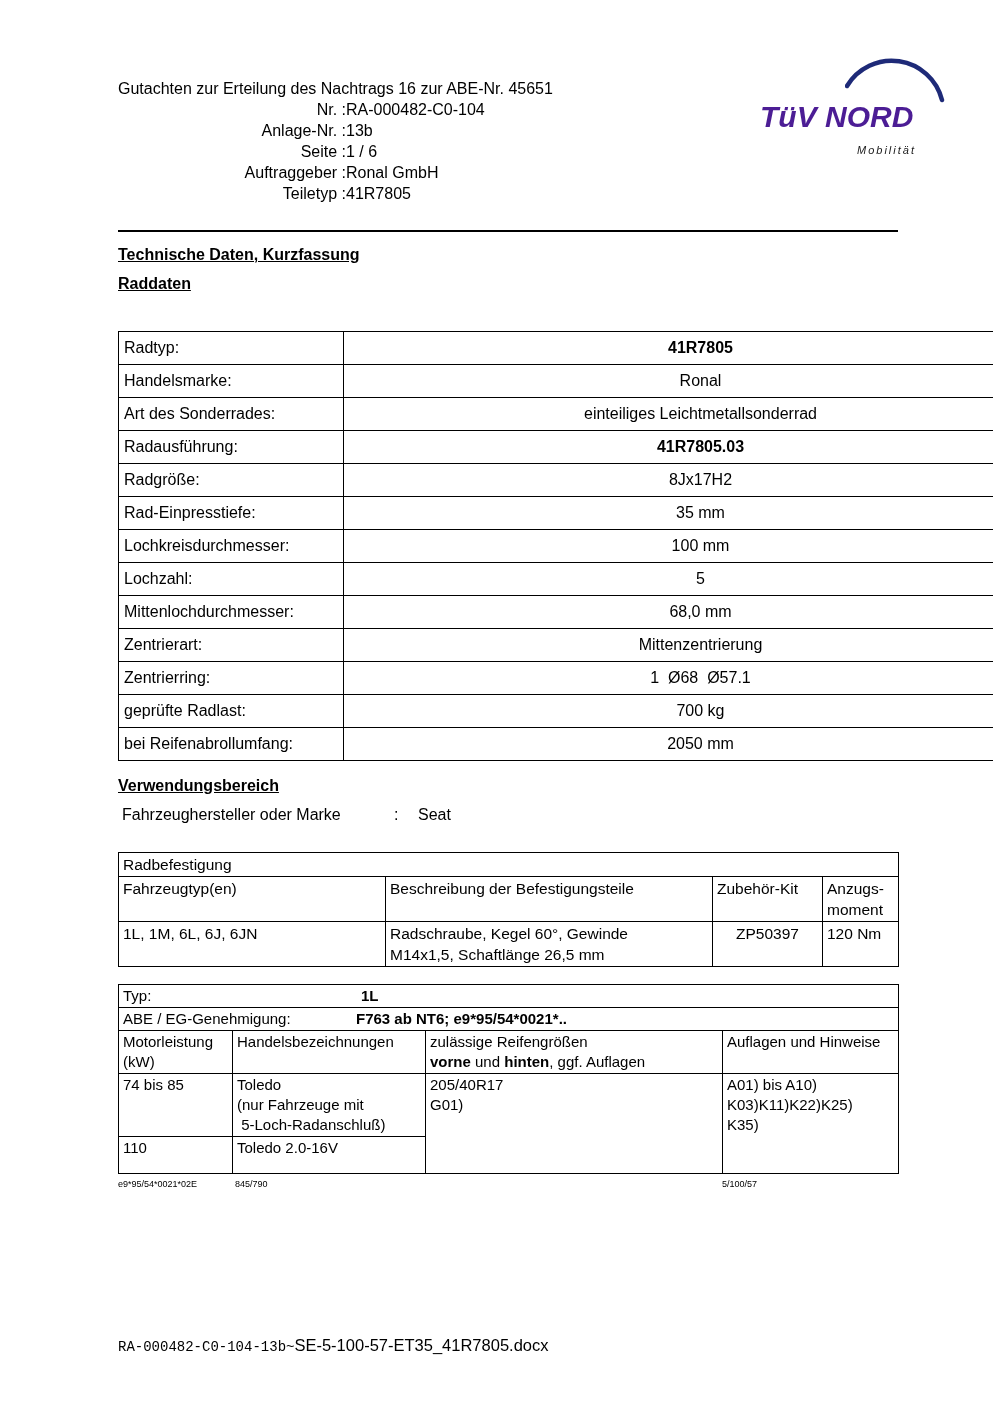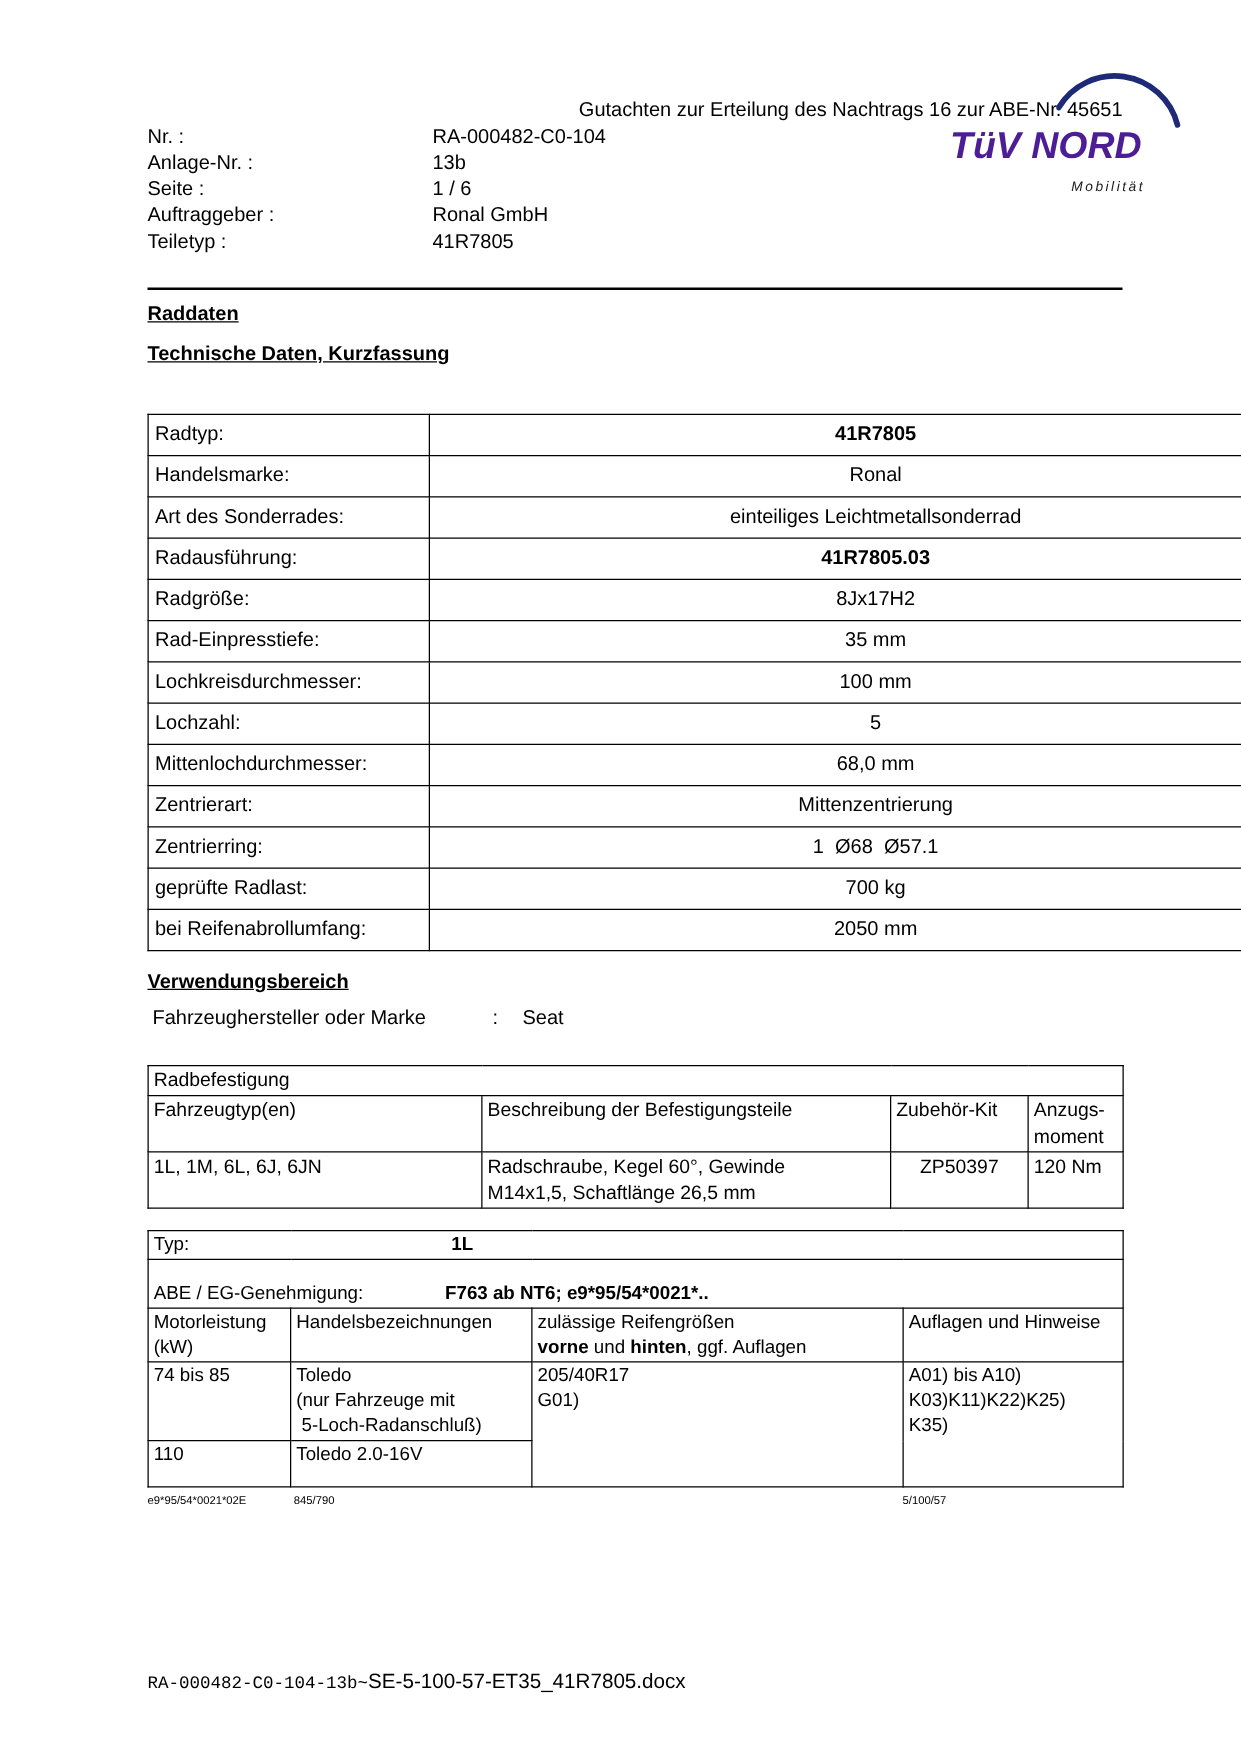--- a/index.html
+++ b/index.html
@@ -4,23 +4,23 @@
 <style>
   * { margin:0; padding:0; box-sizing:border-box; }
   html,body { background:#ffffff; }
   .page {
     position:relative; width:993px; height:1404px; background:#fff;
     font-family:"Liberation Sans", sans-serif; color:#000; overflow:hidden;
   }
   .content { margin-left:118px; width:780px; padding-top:78px; }
 
   
-  .h-title { font-size:16px; line-height:21px;text-align:right; }
+  .h-title { font-size:16px; line-height:21px; }
   .h-row { display:flex; font-size:16px; line-height:21px; }
-  .h-label { width:228px; flex:0 0 228px; }
+  .h-label { width:228px; flex:0 0 228px;text-align:right; }
   .rule { border:none; border-top:2px solid #000; margin-top:26px; }
 
   
   .logo { position:absolute; left:744px; top:50px; width:205px; height:122px; }
   .logo-arc { position:absolute; top:2px; right:4px; }
   .logo-brand { position:absolute; top:50px; left:16px; font-size:30px; font-weight:bold;
                 font-style:italic; color:#1e2a78; white-space:nowrap; }
   .logo-sub { position:absolute; top:94px; left:0; width:172px; text-align:right;
               font-style:italic; font-size:11px; letter-spacing:2px; color:#1a1a1a; }
 
@@ -48,21 +48,21 @@
   .bef .bef-title td { height:21px; }
   .bef .hdr td { height:42px; }
   .bef .data td { height:45px; }
   .bef td.center { text-align:center; }
 
   
   .typt { border-collapse:collapse; width:780px; table-layout:fixed; margin-top:17px; font-size:15px; }
   .typt td { border:1px solid #000; vertical-align:top; padding:1px 4px; line-height:20px; }
   .typt .trow td { height:22px; }
   .typt .trow .tlabel { display:inline-block; width:238px; }
-  .typt .trow .alabel { display:inline-block; width:233px;margin-top:16px; }
+  .typt .trow .alabel { display:inline-block; width:233px; }
   .typt .hdr td { height:42px; }
   .typt .rowA td { height:62px; }
   .typt .rowB td { height:37px; }
 
   
   .footnotes { position:relative; height:12px; margin-top:5px; font-size:9px; }
   .fn { position:absolute; top:0; white-space:nowrap; }
   .fn-left { left:0; } .fn-mid { left:117px; } .fn-right { left:604px; }
 
   
@@ -104,22 +104,22 @@
         <span class="h-value">Ronal GmbH</span>
       </div>
       <div class="h-row">
         <span class="h-label">Teiletyp :</span>
         <span class="h-value">41R7805</span>
       </div>
     </div>
 
     <hr class="rule">
 
+    <div class="hd hd-tech">Technische Daten, Kurzfassung</div>
     <div class="hd hd-rad">Raddaten</div>
-    <div class="hd hd-tech">Technische Daten, Kurzfassung</div>
 
     <table class="raddaten">
       <colgroup>
           <col style="width:225px">
           <col>
         </colgroup>
       <tbody>
         <tr>
           <td class="lbl">Radtyp:</td>
           <td class="val b">41R7805</td>

